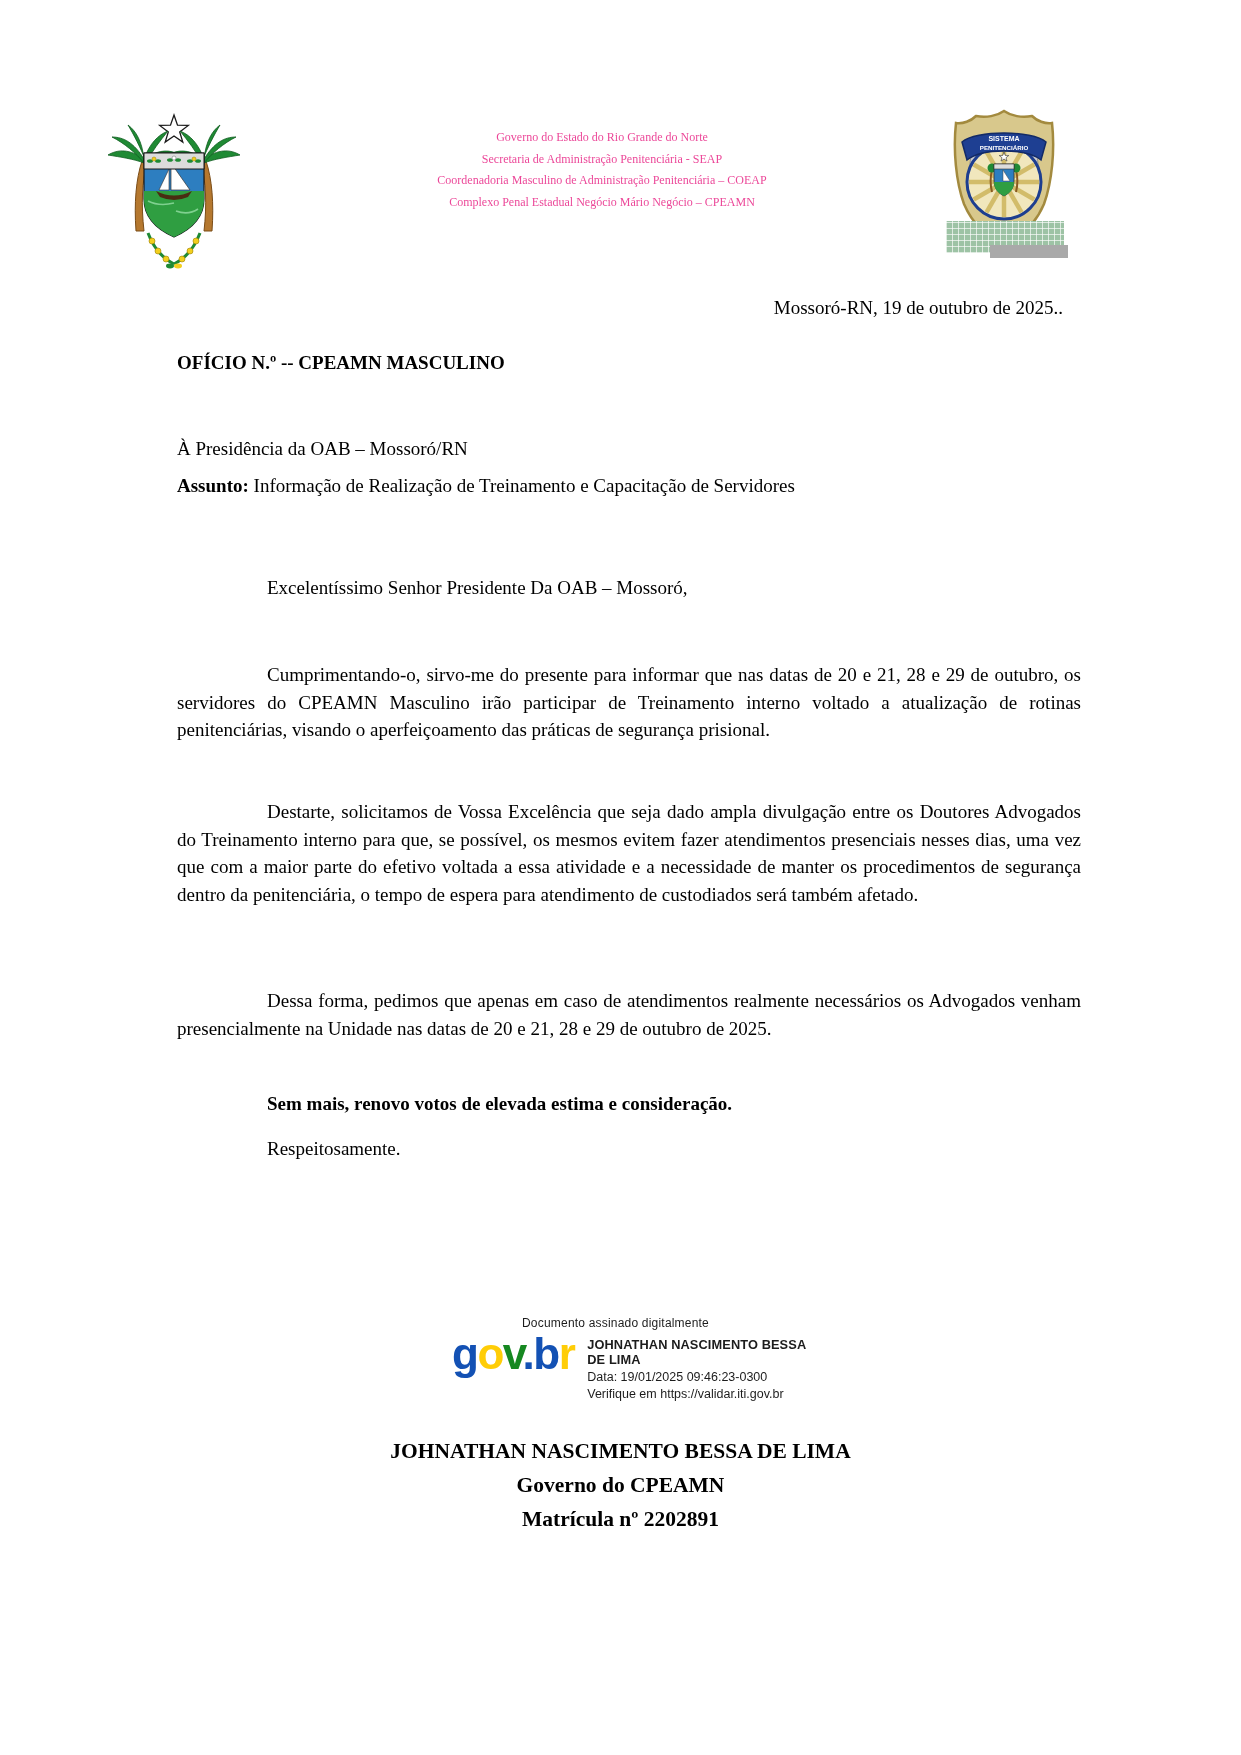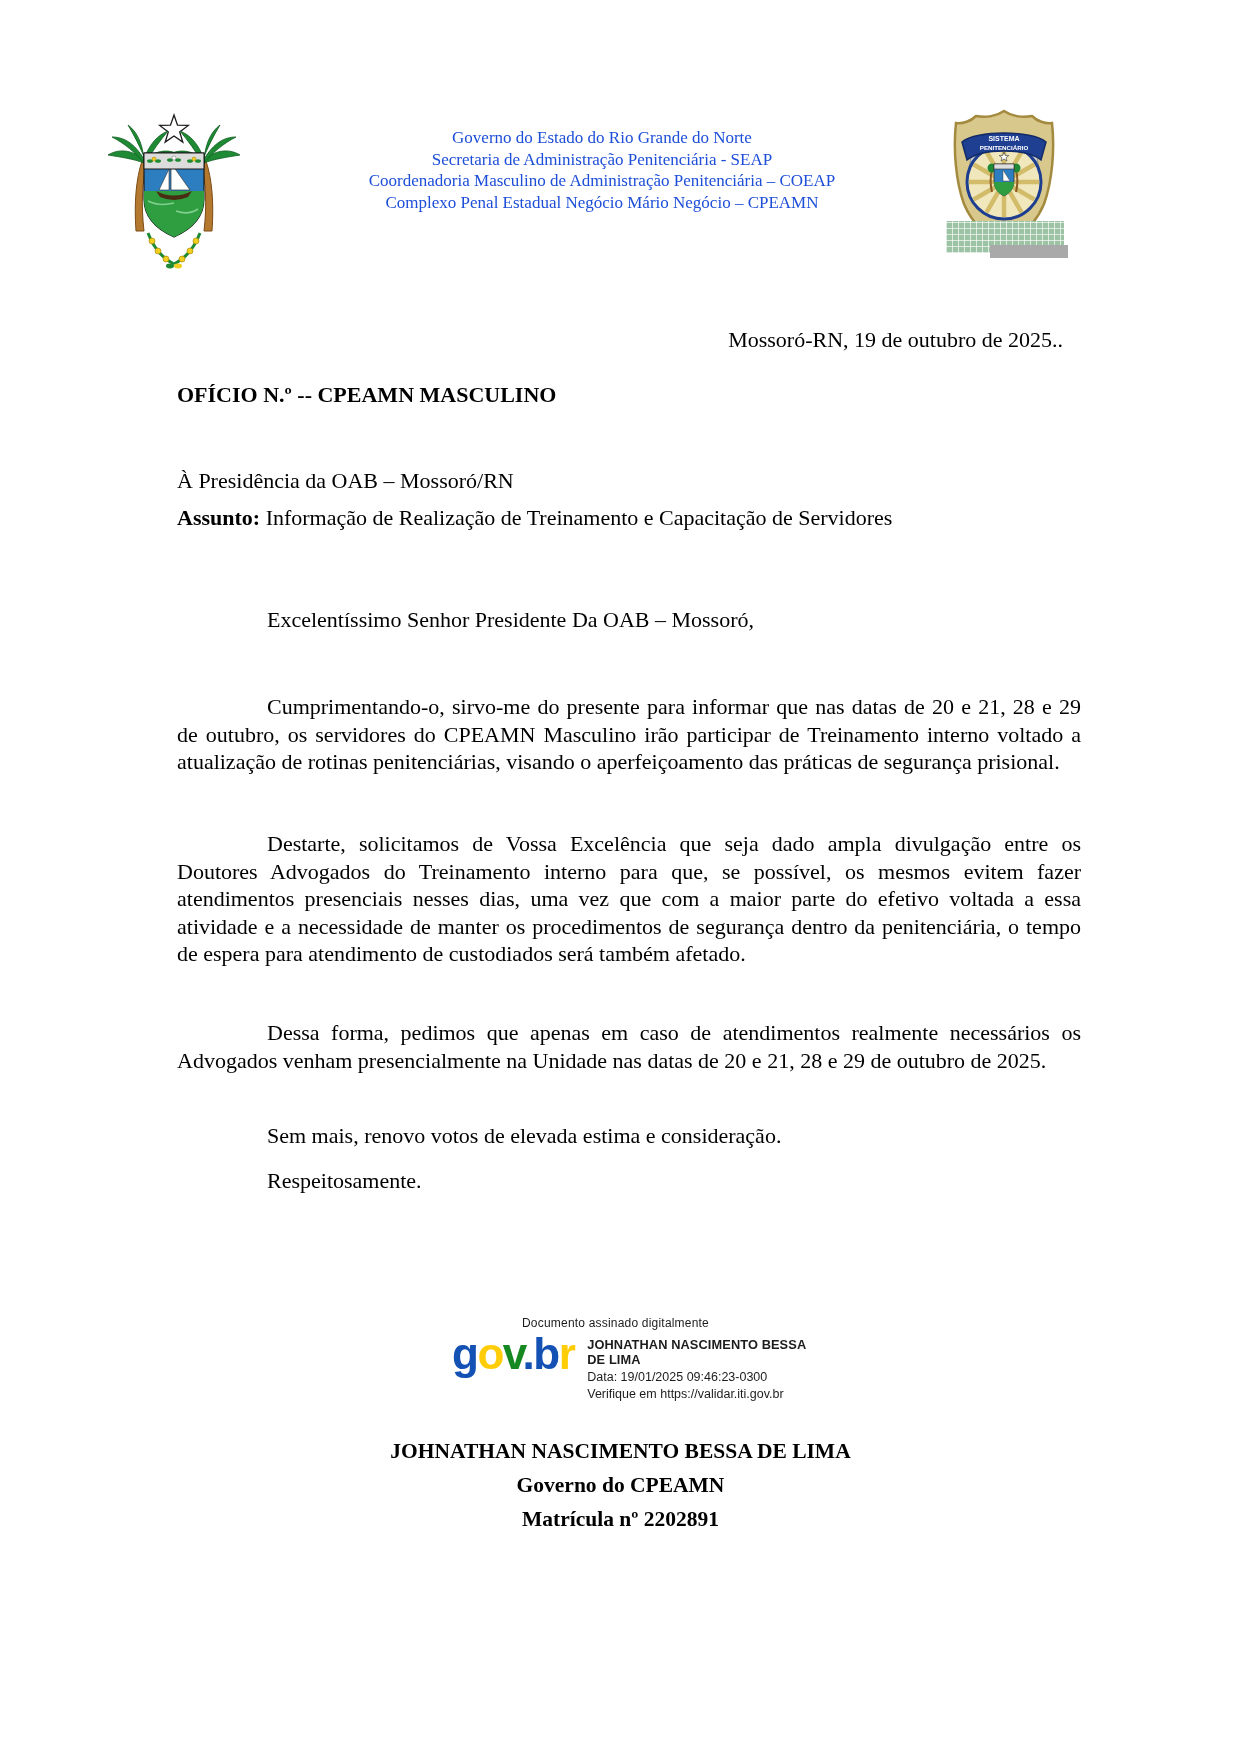--- a/index.html
+++ b/index.html
@@ -12,48 +12,48 @@
     font-family:"Liberation Serif", serif;
     color:#000;
     overflow:hidden;
   }
   .abs { position:absolute; }
 
   
   [data-name="rn-coat-of-arms"] { left:100px; top:112px; width:148px; height:162px; }
   [data-name="header-org-block"] {
     left:252px; top:127px; width:700px;
-    text-align:center; font-size:17px; line-height:21.5px; color:#1d4ed8;
+    text-align:center; font-size:12px; line-height:21.5px; color:#ec4899;
   }
   [data-name="sistema-penitenciario-badge"] { left:948px; top:108px; width:112px; height:140px; }
   [data-name="scan-checker-artifact"] {
     left:946px; top:221px; width:118px; height:32px;
     background-color:#9dc3a5;
     background-image:
       repeating-linear-gradient(0deg, rgba(255,255,255,.65) 0 1px, transparent 1px 6px),
       repeating-linear-gradient(90deg, rgba(255,255,255,.65) 0 1px, transparent 1px 6px);
   }
   [data-name="scan-gray-artifact"] { left:990px; top:245px; width:78px; height:13px; background:#a9a9a9; }
 
   
   .l { left:177px; width:904px; }
-  .body-text { font-size:22px; line-height:27.6px;margin-top:32px; }
+  .body-text { font-size:19px; line-height:27.6px; }
   .just { text-align:justify; }
   .indent { text-indent:90px; }
   .bold { font-weight:bold; }
 
   [data-name="date-line"]        { top:294px; text-align:right; padding-right:18px; }
   [data-name="oficio-reference"] { top:349px; font-weight:bold; }
   [data-name="addressee-line"]   { top:435px; }
   [data-name="subject-line"]     { top:472px; }
   [data-name="salutation-line"]  { top:574px; }
   [data-name="paragraph-1"]      { top:661px; }
   [data-name="paragraph-2"]      { top:798px; }
   [data-name="paragraph-3"]      { top:987px; }
-  [data-name="closing-regards"]  { top:1090px; }
+  [data-name="closing-regards"]  { top:1090px;font-weight:bold; }
   [data-name="closing-salutation"]{ top:1135px; }
 
   
   [data-name="digital-signature-stamp"] {
     top:1316px; left:452px; width:360px;
     font-family:"Liberation Sans", sans-serif; color:#1c1c1c;
   }
   [data-name="stamp-heading"] { font-size:12px; margin-left:70px; margin-bottom:7px; letter-spacing:.2px; }
   .stamp-row { display:flex; align-items:flex-start; }
   [data-name="govbr-logo"] {

